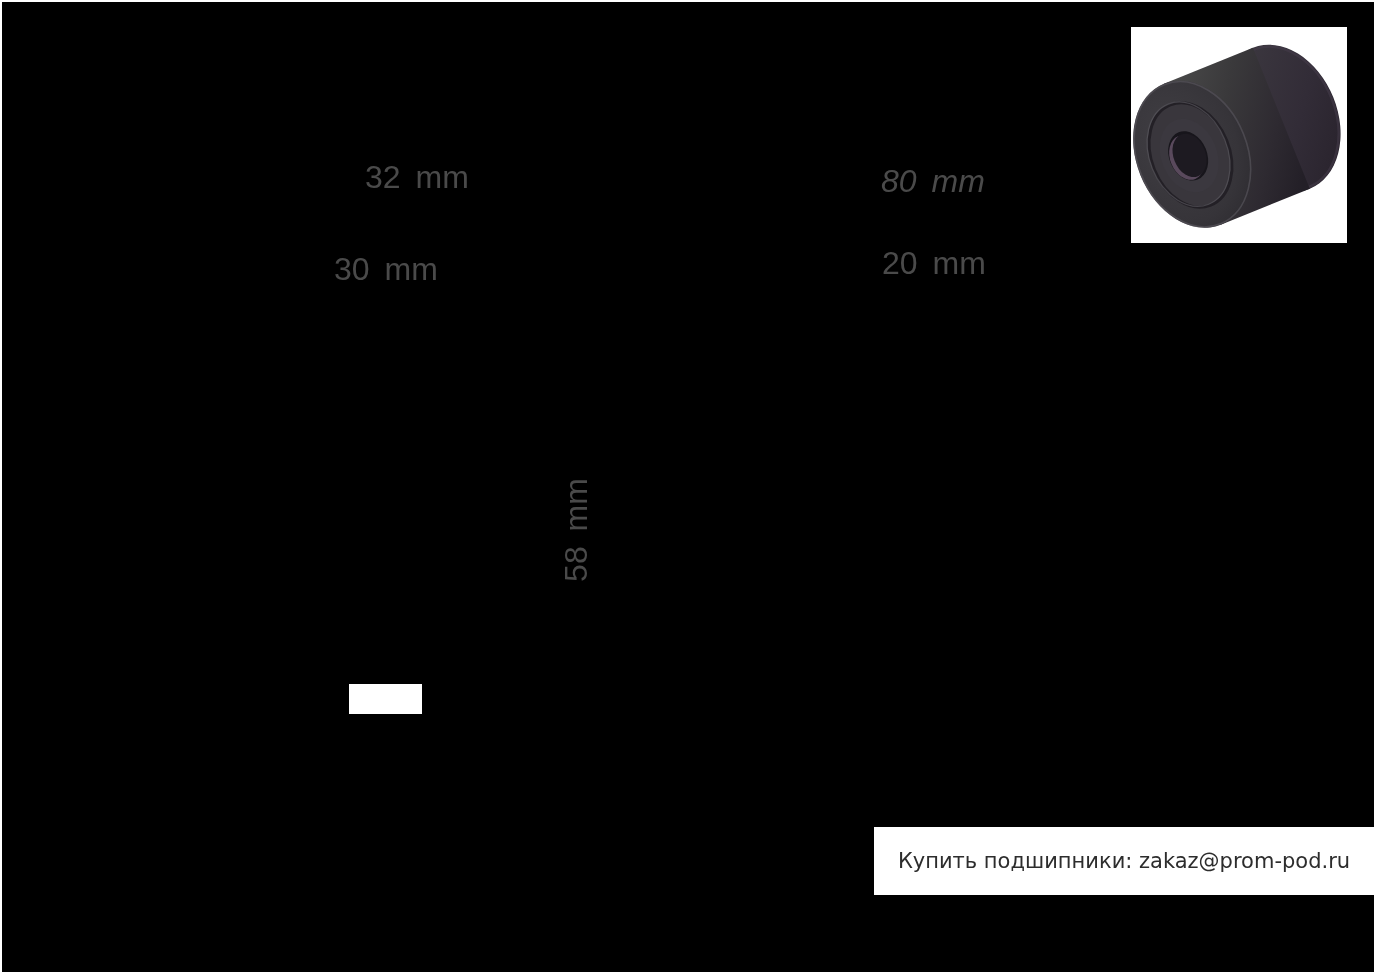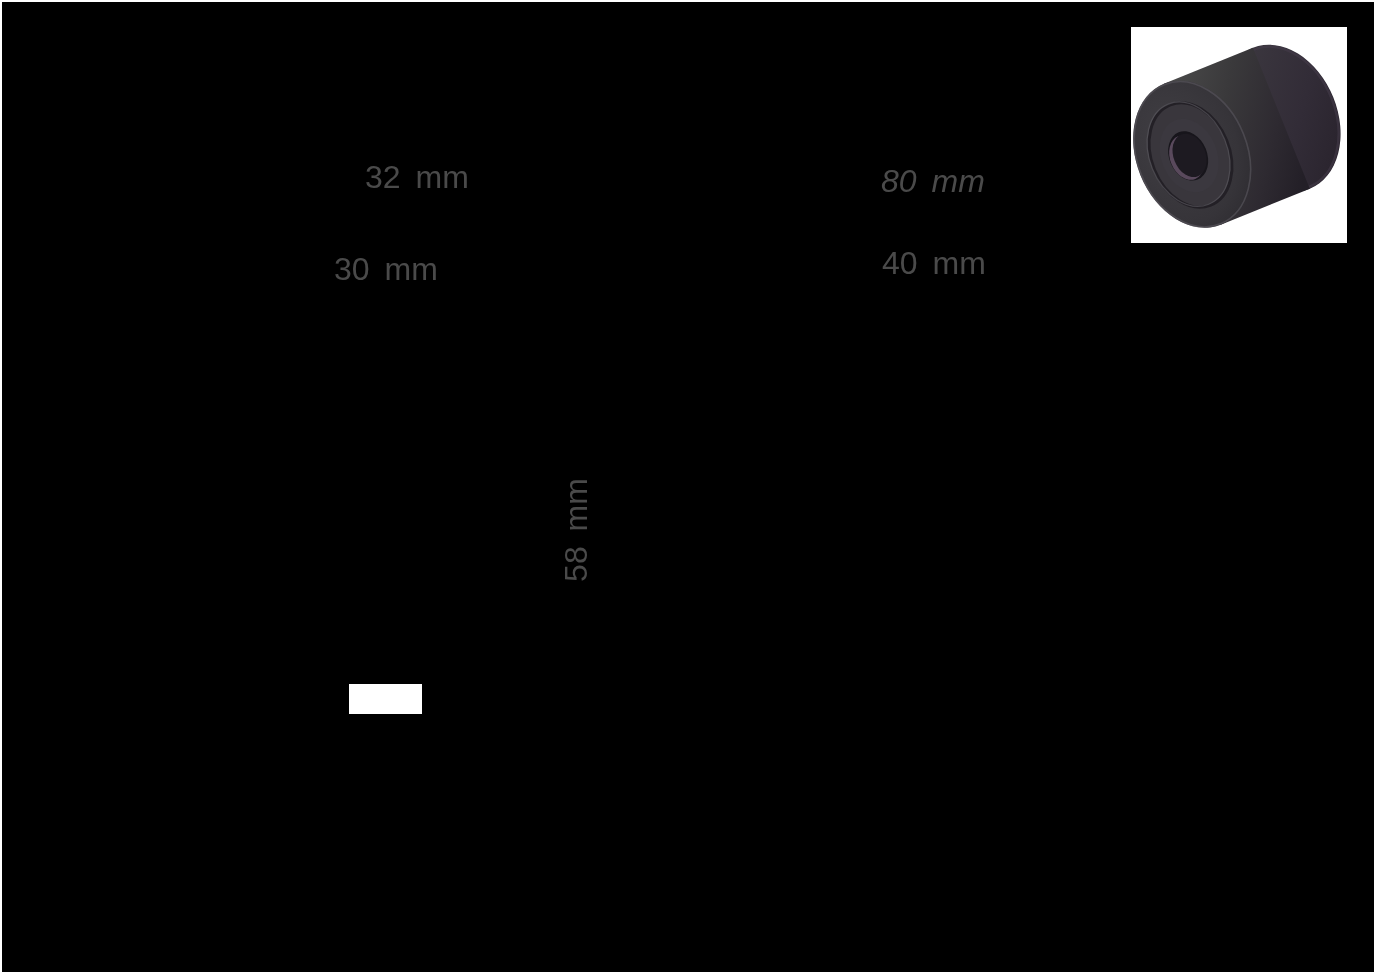--- a/index.html
+++ b/index.html
@@ -66,21 +66,21 @@
 <body>
 
 <div class="canvas">
 
   <div class="dim dim-32">32 mm</div>
 
   <div class="dim dim-30">30 mm</div>
 
   <div class="dim dim-80">80 mm</div>
 
-  <div class="dim dim-40">40 mm</div>
+  <div class="dim dim-40">20 mm</div>
 
   <div class="dim dim-58">58 mm</div>
 
   <div class="blank-patch"></div>
 
   <div class="product-thumb">
     <svg width="216" height="216" viewBox="0 0 216 216" xmlns="http://www.w3.org/2000/svg">
       <defs>
         <linearGradient id="gBody" x1="0" y1="0" x2="0.9" y2="1">
           <stop offset="0" stop-color="#4b4b4b"></stop>
@@ -114,14 +114,17 @@
 
         <ellipse cx="-49.5" cy="0" rx="28" ry="38" fill="#3b383f"></ellipse>
 
         <ellipse cx="-50.5" cy="0" rx="19" ry="25.5" fill="#17151b"></ellipse>
         <ellipse cx="-52.5" cy="1" rx="16.5" ry="23" fill="#59495c"></ellipse>
         <ellipse cx="-49" cy="0" rx="16" ry="22.5" fill="#1d1a21"></ellipse>
       </g>
     </svg>
   </div>
 
+  <div class="banner">
+    <span>Купить подшипники: zakaz@prom-pod.ru</span>
+  </div>
 
 </div>
 
 </body></html>

